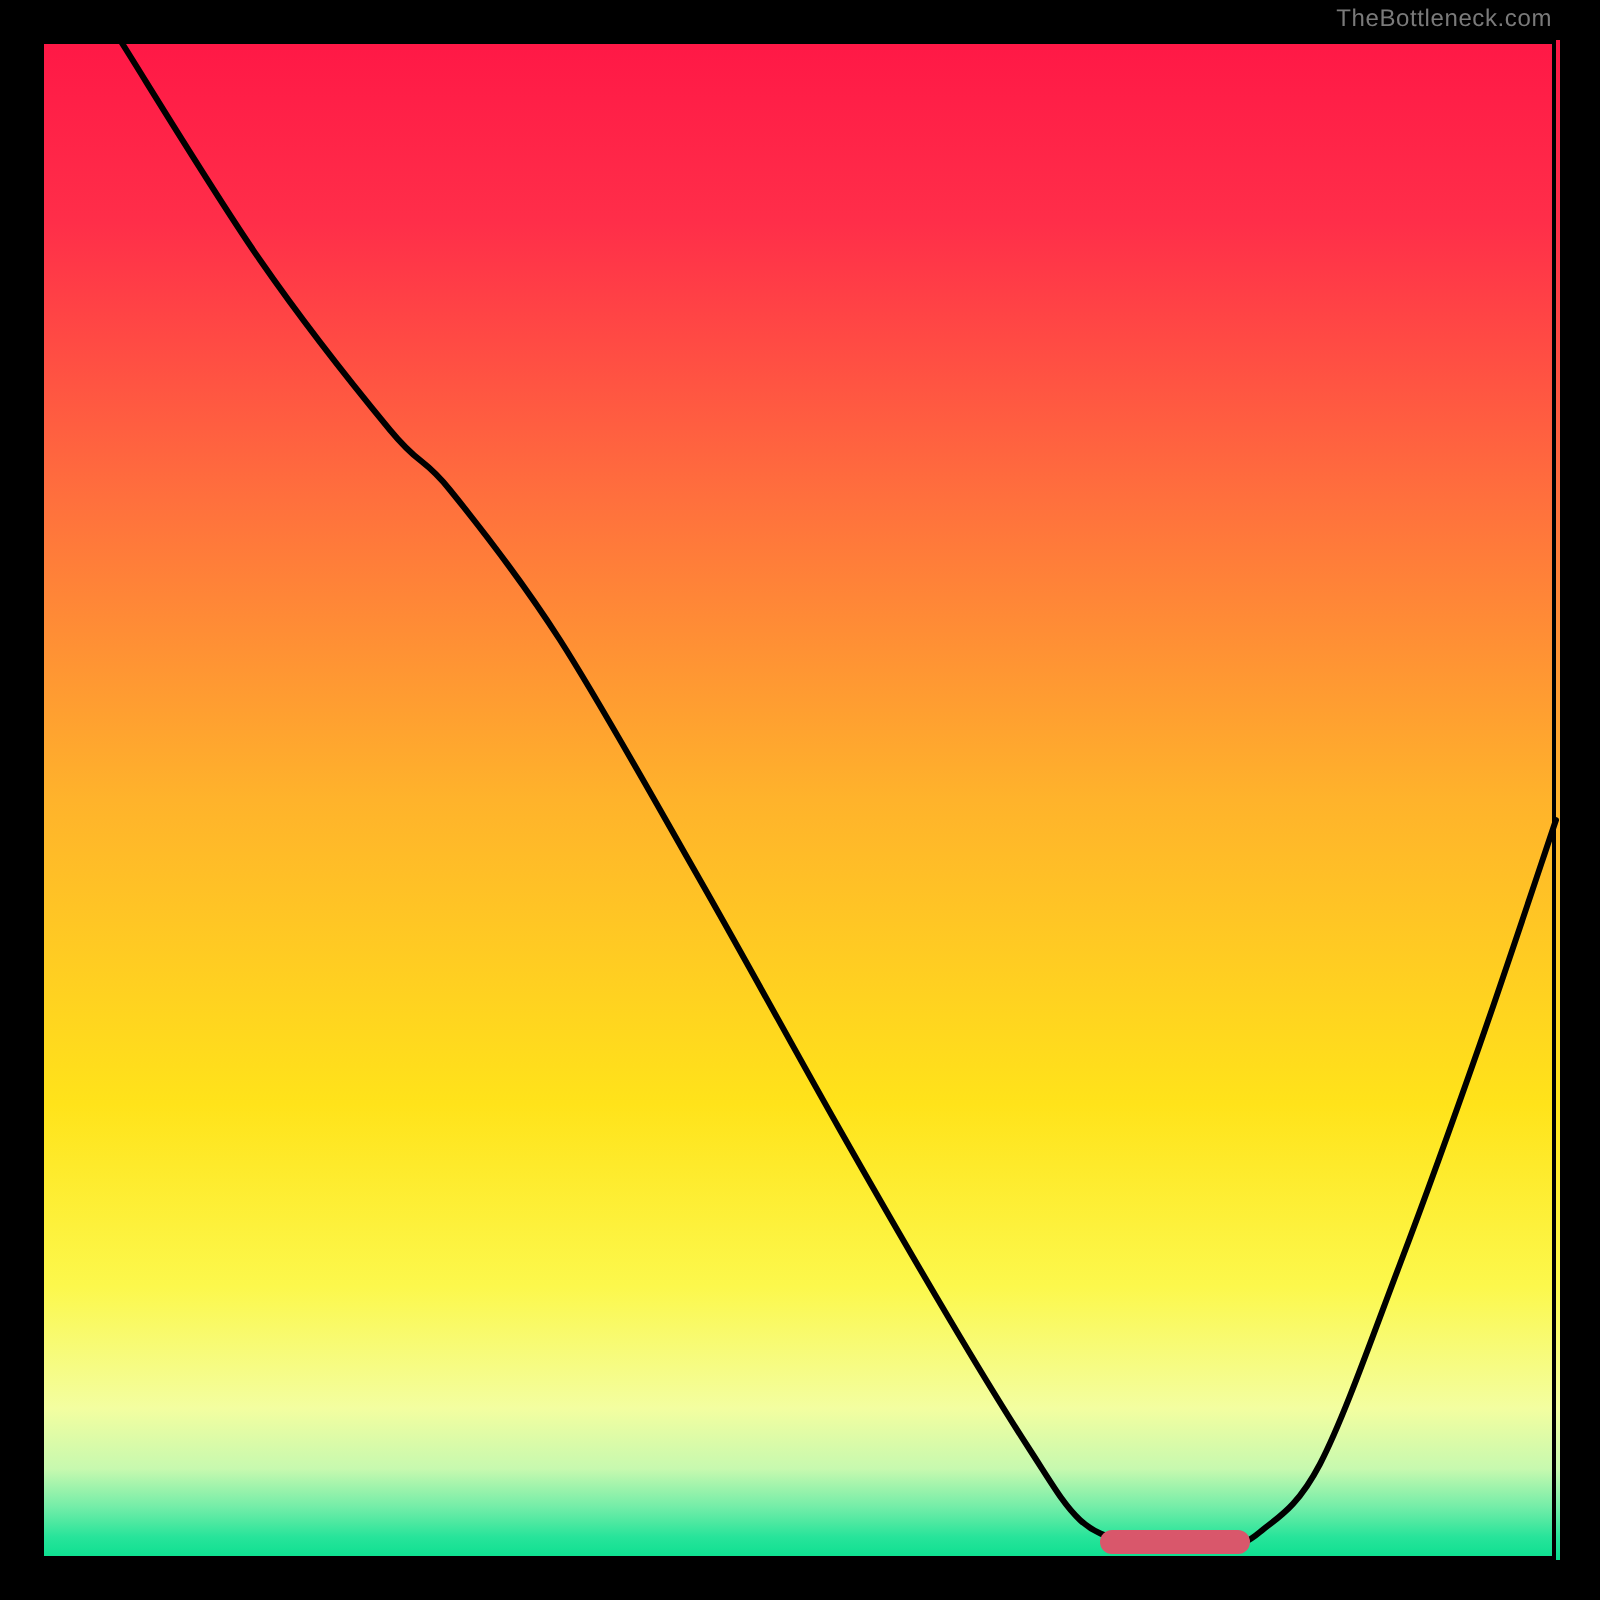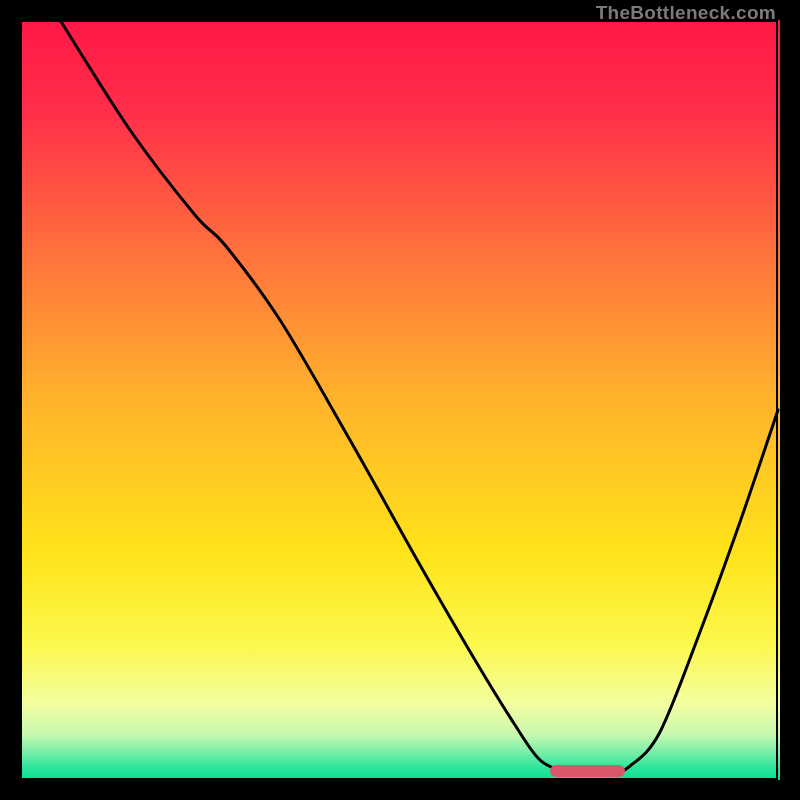--- a/index.html
+++ b/index.html
@@ -18,22 +18,22 @@
     width: 758px;
     height: 760px;
     border: 2px solid #000; 
     box-sizing: border-box;
   }
   .watermark {
     position: absolute;
     top: 2px;
     right: 24px;
     color: #7a7a7a;
-    font-size: 19px;
-    font-weight: 700;
+    font-size: 12px;
+    font-weight: 400;
     letter-spacing: 0.3px;
   }
   .marker {
     position: absolute;
     background: #d9576b;
     border-radius: 8px;
     height: 12px;
   }
   svg.plot {
     position: absolute;

